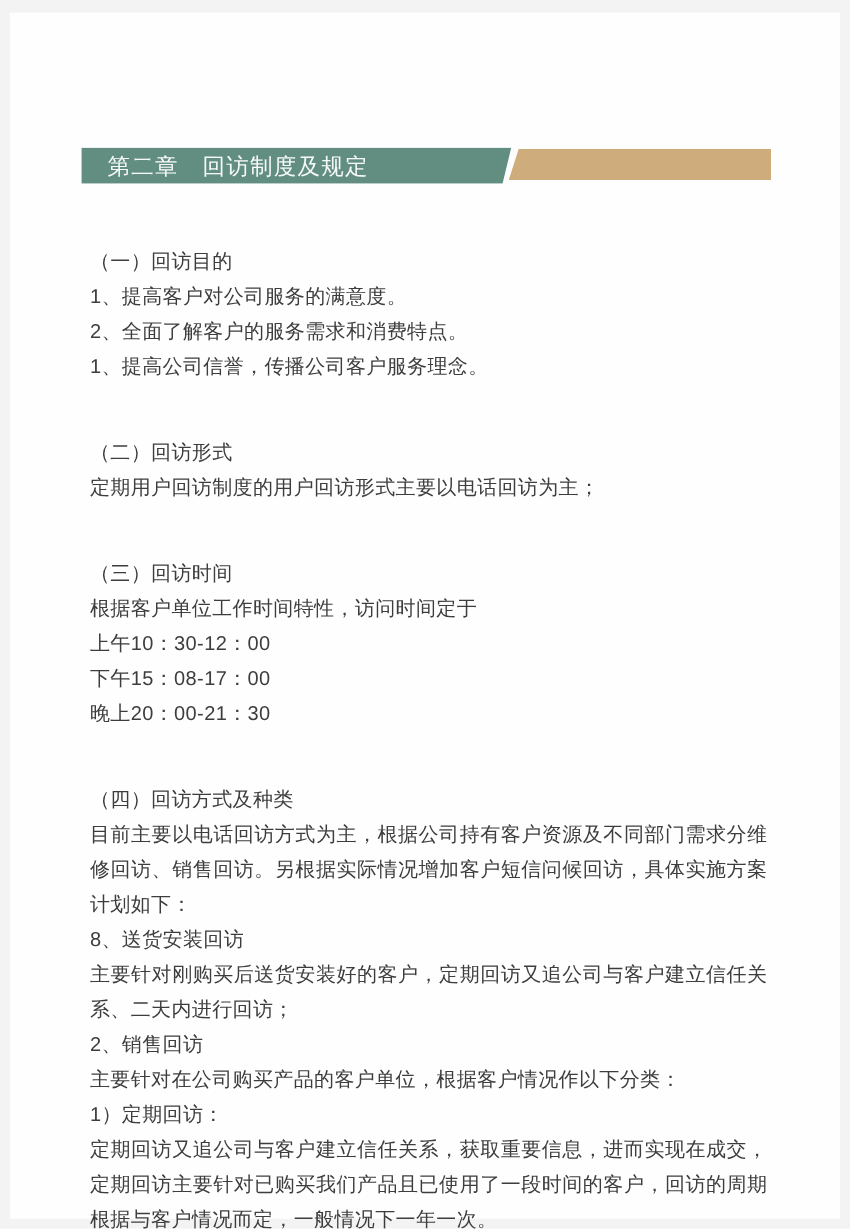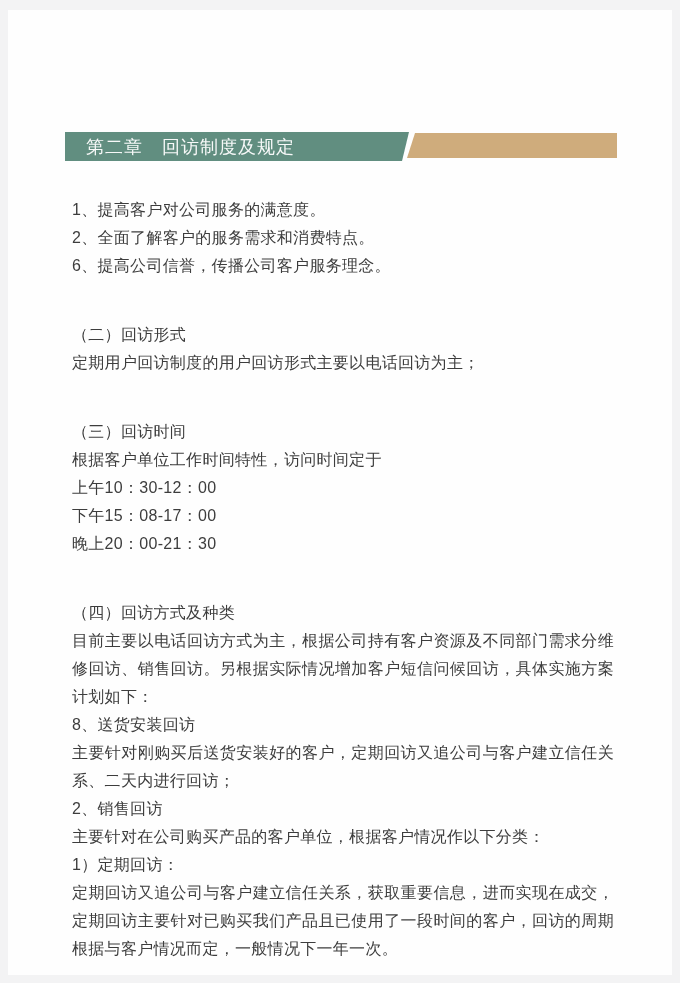--- a/index.html
+++ b/index.html
@@ -19,21 +19,21 @@
   .page {
     position: absolute;
     left: 8px;
     top: 10px;
     width: 664px;
     height: 965px;
     background: #fefefe;
   }
   .banner-row {
     position: absolute;
-    top: 122px;
+    top: 108px;
     left: 0;
     width: 100%;
     height: 29px;
     text-decoration: underline;
   }
   .banner-left {
     position: absolute;
     left: 57px;
     top: 0;
     width: 344px;
@@ -82,23 +82,24 @@
     <div class="banner-row">
       <div class="banner-left" style="background: rgb(97, 142, 128); color: rgb(247, 249, 248);">
         <span>第二章　回访制度及规定</span>
       </div>
       <div class="banner-right" style="background: rgb(207, 172, 124);"></div>
     </div>
 
     <div class="doc-body" style="color: rgb(61, 61, 61);">
 
     <section class="doc-section">
+          <div class="para">（一）回访目的</div>
           <p class="para">1、提高客户对公司服务的满意度。</p>
           <p class="para">2、全面了解客户的服务需求和消费特点。</p>
-          <p class="para">6、提高公司信誉，传播公司客户服务理念。</p>
+          <p class="para">1、提高公司信誉，传播公司客户服务理念。</p>
         </section>
         <section class="doc-section">
           <div class="para">（二）回访形式</div>
           <p class="para">定期用户回访制度的用户回访形式主要以电话回访为主；</p>
         </section>
         <section class="doc-section">
           <div class="para">（三）回访时间</div>
           <p class="para">根据客户单位工作时间特性，访问时间定于</p>
           <p class="para">上午10：30-12：00</p>
           <p class="para">下午15：08-17：00</p>

